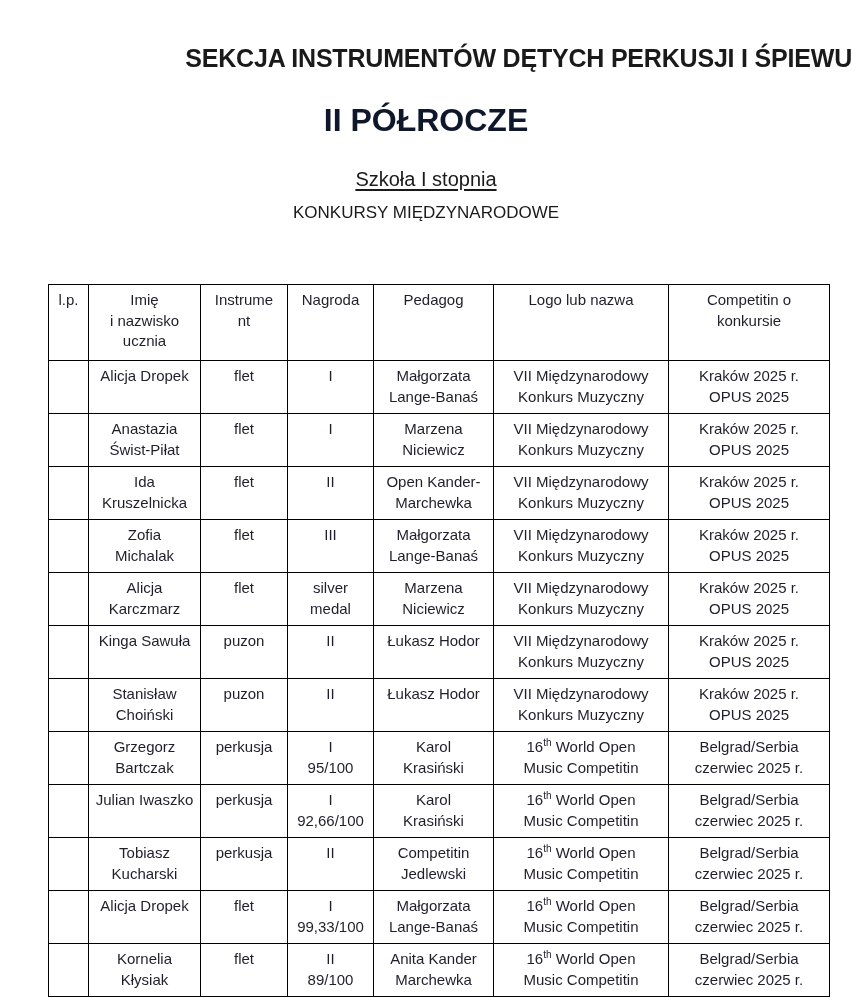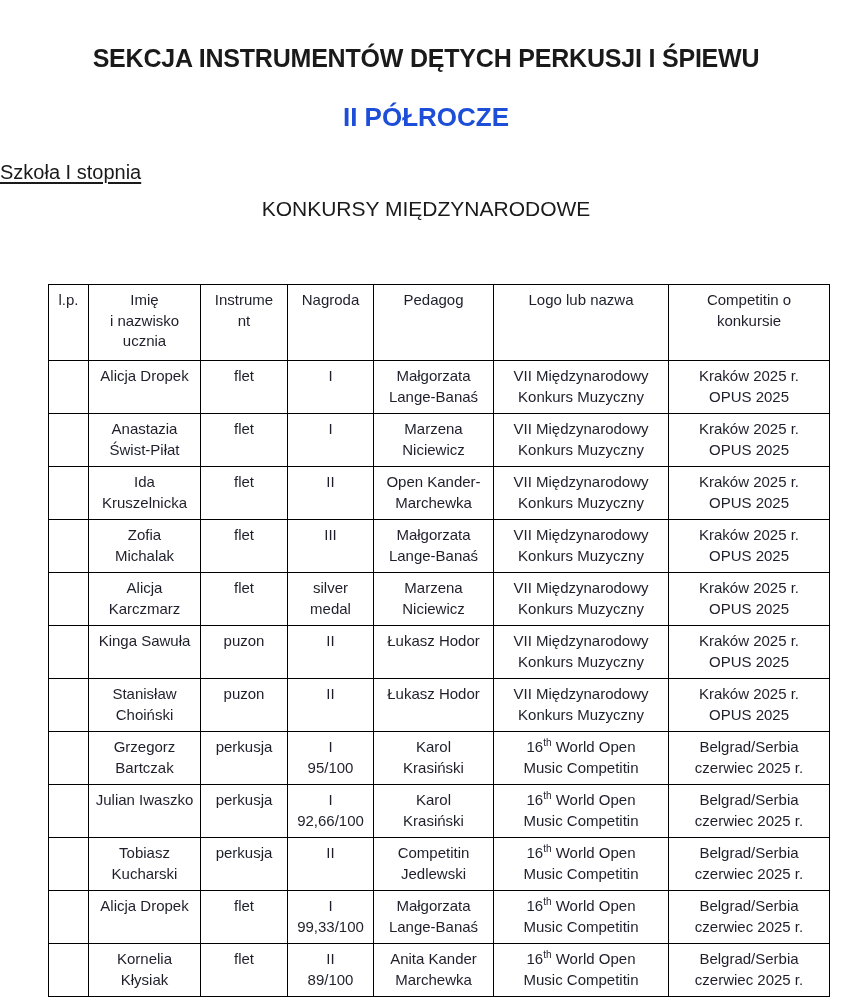--- a/index.html
+++ b/index.html
@@ -16,63 +16,63 @@
   }
   .page {
     position: relative;
     width: 852px;
     height: 1002px;
     background: #ffffff;
   }
 
   
   .title-main {
-    text-align: center;
+    text-align: right;
     font-size: 25px;
     font-weight: bold;
     letter-spacing: -0.2px;
     color: #1a1a1a;
     margin: 0;
     padding-top: 45px;
     line-height: 1.1;
   }
   .title-sub {
     text-align: center;
-    font-size: 26px;
+    font-size: 32px;
     font-weight: bold;
-    color: #1d4ed8;
+    color: #0f172a;
     margin: 0;
     padding-top: 30px;
     line-height: 1.1;
   }
   .subtitle-note {
     text-align: center;
     font-size: 17.5px;
     font-weight: normal;
     color: #1a1a1a;
     margin: 0;
     padding-top: 17px;
     line-height: 1.2;
   }
   .school-line {
-    text-align: left;
+    text-align: center;
     font-size: 20px;
     font-weight: normal;
     color: #1a1a1a;
     margin: 0;
     padding-top: 29px;
     line-height: 1.2;
   }
   .school-line span {
     text-decoration: underline;
     text-underline-offset: 3px;
   }
   .section-line {
     text-align: center;
-    font-size: 21px;
+    font-size: 17px;
     font-weight: normal;
     color: #1a1a1a;
     margin: 0;
     padding-top: 12px;
     line-height: 1.2;
   }
 
   
   .table-wrap {
     position: absolute;

